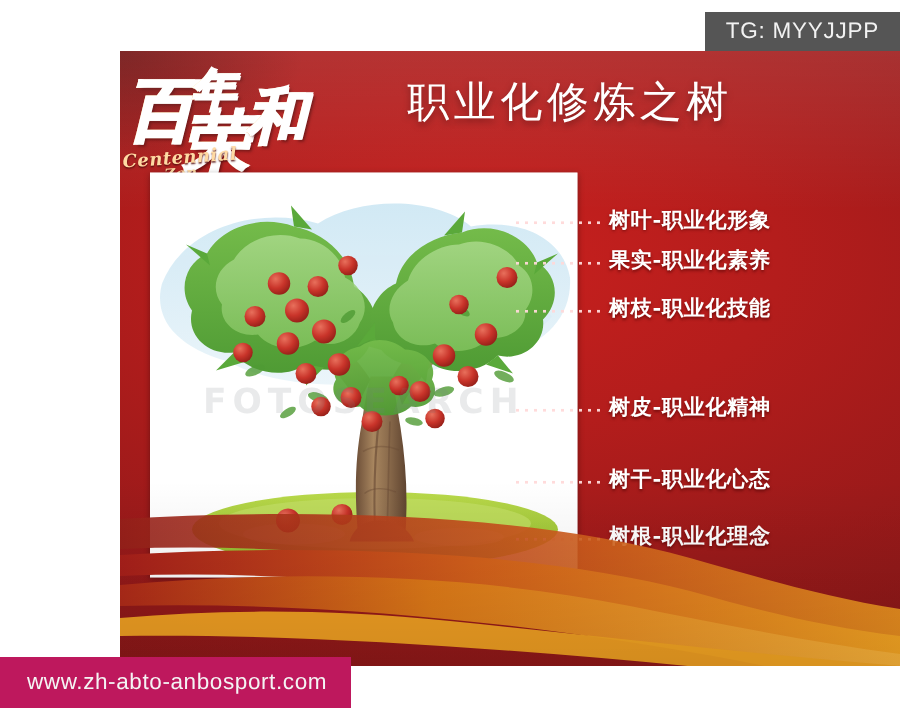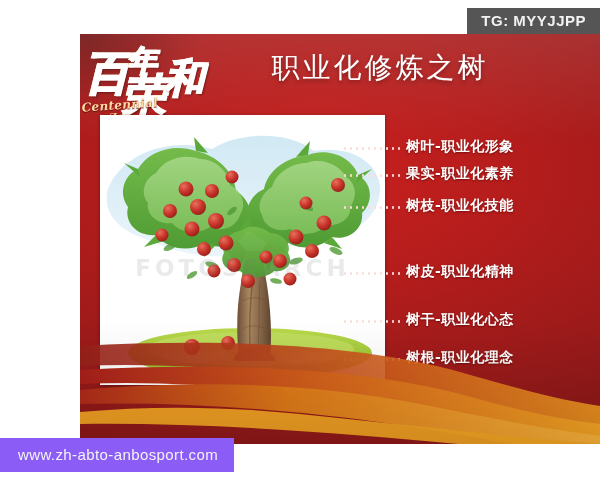--- a/index.html
+++ b/index.html
@@ -6,21 +6,21 @@
   html,body{margin:0;padding:0;background:#ffffff;}
   body{width:600px;height:480px;overflow:hidden;
        font-family:"Liberation Sans","DejaVu Sans",sans-serif;}
 
   #stage{position:relative;width:600px;height:480px;background:#ffffff;}
 
   
   #tg-badge{position:absolute;top:8px;right:0;
     background:#555555;color:#f2f2f2;
     font-size:15px;letter-spacing:.5px;
-    padding:5px 14px 6px 14px;line-height:1;white-space:nowrap;font-weight:bold;}
+    padding:5px 14px 6px 14px;line-height:1;white-space:nowrap;}
 
   
   #poster{position:absolute;left:80px;top:34px;width:520px;height:410px;
     overflow:hidden;
     background:
       radial-gradient(120% 85% at 46% 34%, #c9201e 0%, #b41d1c 32%, #9c1a1a 62%, #821717 100%);}
 
   
   #poster:after{content:"";position:absolute;inset:0;pointer-events:none;
     background:linear-gradient(180deg,rgba(255,255,255,.10) 0%,rgba(255,255,255,0) 26%,
@@ -82,21 +82,21 @@
   .lbl{position:absolute;color:#ffffff;white-space:nowrap;
     font-family:"DejaVu Serif","Liberation Serif",serif;
     font-weight:bold;font-size:14px;letter-spacing:.5px;
     text-shadow:0 1px 2px rgba(70,0,0,.6);}
 
   
   #ribbons{position:absolute;left:0;bottom:0;width:520px;height:112px;overflow:hidden;}
 
   
   #url-bar{position:absolute;left:0;bottom:8px;
-    background:#8b5cf6;color:#f4f4f4;
+    background:#be185d;color:#f4f4f4;
     font-size:15px;letter-spacing:.4px;line-height:1;
     padding:9px 16px 10px 18px;white-space:nowrap;}
 </style>
 </head>
 <body>
 
 <div id="stage">
 
   <div id="tg-badge">TG: MYYJJPP</div>
 

